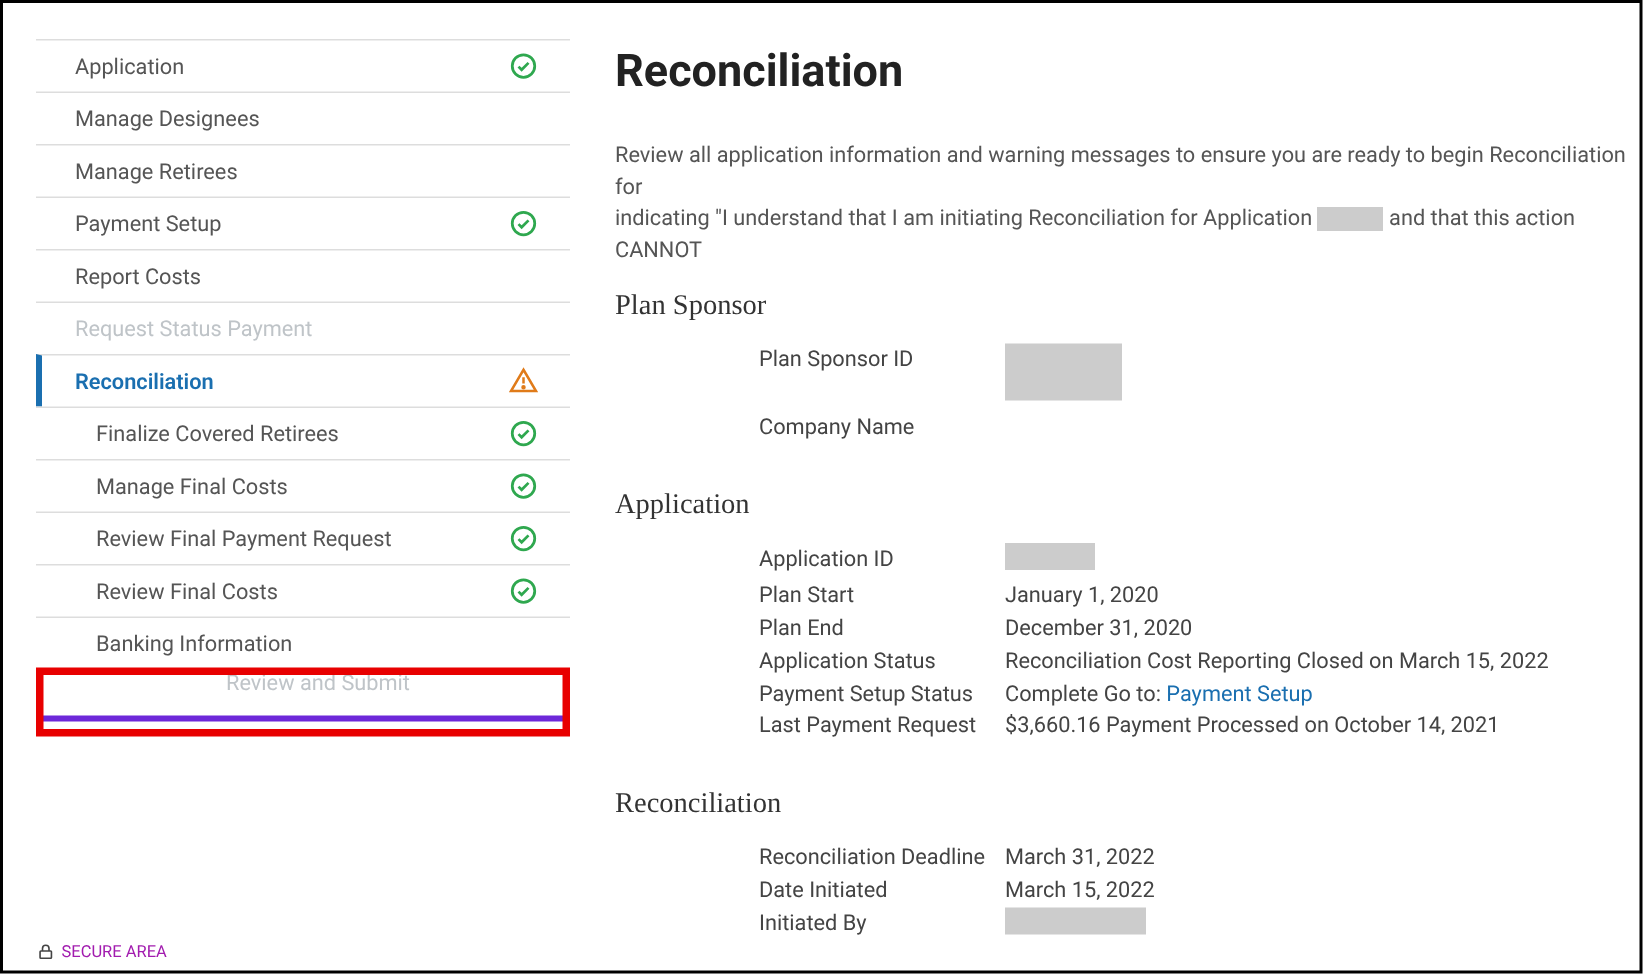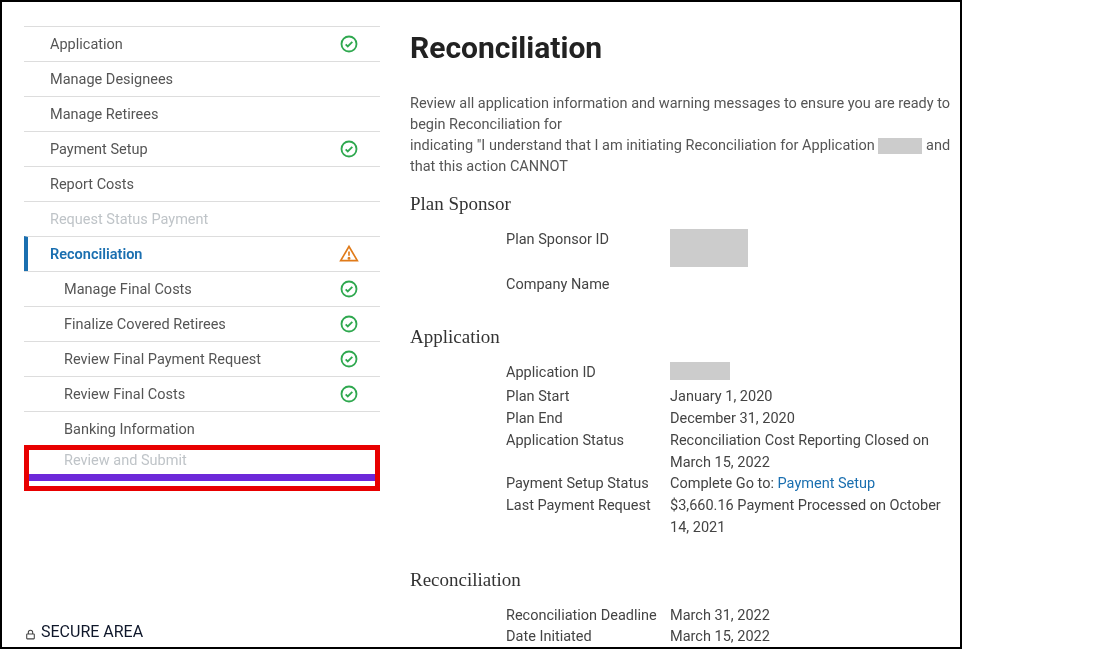--- a/index.html
+++ b/index.html
@@ -1,22 +1,22 @@
 <!DOCTYPE html>
 <html><head>
 <meta charset="utf-8">
 <style>
   * { box-sizing: border-box; }
   html, body { margin:0; padding:0; font-family: -apple-system, "Segoe UI", Roboto, Arial, sans-serif; color:#333; }
-  .frame { width:962px; height:649px; border:2px solid #000; position:relative; overflow:hidden; background:#fff; }
+  .frame { width:1095px; height:649px; border:2px solid #000; position:relative; overflow:hidden; background:#fff; }
   .layout { display:flex; height:100%; }
   .sidebar { width:378px; padding:24px 0 0 22px; }
   .nav { list-style:none; margin:0; padding:0; }
   .nav li { border-top:1px solid #ddd; height:35px; display:flex; align-items:center; justify-content:space-between; padding-right:20px; font-size:14.5px; color:#555; cursor:pointer; }
-  .nav li:last-child { border-bottom:7px solid #6d28d9; }
+  .nav li:last-child { border-bottom:4px solid #6d28d9;flex-direction:column; }
   .nav li .label { padding-left:26px; }
   .nav li.sub .label { padding-left:40px; }
   .nav li.disabled { color:#bfc4c8; cursor:default; }
   .nav li.active { color:#1a6fb0; font-weight:600; border-left:4px solid #1a6fb0; }
   .nav li.active .label { padding-left:22px; }
   .icon-slot { width:22px; height:22px; display:flex; align-items:center; justify-content:center; }
   svg { display:block; }
   .highlight-box { position:absolute; border:5px solid #e80000; left:22px; top:443px; width:356px; height:46px; pointer-events:none; }
 
   .main { flex:1; padding:28px 0 0 30px; overflow:hidden; }
@@ -27,21 +27,21 @@
   .fields { margin:0 0 30px 0; }
   .row { display:flex; font-size:14.5px; color:#444; line-height:1.5; }
   .row .k { width:260px; padding-left:96px; }
   .row .v { flex:1; }
   .mask-box { display:inline-block; background:#ccc; }
   .wide-mask { width:78px; height:38px; }
   .sm-mask  { width:60px; height:18px; }
   .sm-mask2 { width:94px; height:18px; }
   a.link { color:#1a6fb0; text-decoration:none; }
 
-  .secure { position:absolute; left:22px; bottom:6px; font-size:16px; color:#0f172a; display:flex; align-items:flex-end; gap:4px; }
+  .secure { position:absolute; left:22px; bottom:6px; font-size:11px; color:#a21caf; display:flex; align-items:flex-end; gap:4px; }
 </style>
 </head>
 <body>
 
 <div class="frame">
   <div class="layout">
     <nav class="sidebar">
       <ul class="nav" id="nav">
           <li>
             <span class="label">Application</span>
@@ -81,30 +81,30 @@
             <span class="label">Reconciliation</span>
             <span class="icon-slot">
               <svg width="20" height="20" viewBox="0 0 24 24" fill="none" stroke="#e07b1a" stroke-width="2">
                 <path d="M12 3 L22 20 H2 Z"></path>
                 <line x1="12" y1="9" x2="12" y2="14"></line>
                 <circle cx="12" cy="17" r="0.8" fill="#e07b1a"></circle>
               </svg>
             </span>
           </li>
           <li class="sub">
+            <span class="label">Finalize Covered Retirees</span>
+            <span class="icon-slot">
+              <svg width="20" height="20" viewBox="0 0 24 24" fill="none" stroke="#2fa84f" stroke-width="2.2">
+                <circle cx="12" cy="12" r="9"></circle>
+                <path d="M8 12.5l2.5 2.5L16 9.5"></path>
+              </svg>
+            </span>
+          </li>
+          <li class="sub">
             <span class="label">Manage Final Costs</span>
-            <span class="icon-slot">
-              <svg width="20" height="20" viewBox="0 0 24 24" fill="none" stroke="#2fa84f" stroke-width="2.2">
-                <circle cx="12" cy="12" r="9"></circle>
-                <path d="M8 12.5l2.5 2.5L16 9.5"></path>
-              </svg>
-            </span>
-          </li>
-          <li class="sub">
-            <span class="label">Finalize Covered Retirees</span>
             <span class="icon-slot">
               <svg width="20" height="20" viewBox="0 0 24 24" fill="none" stroke="#2fa84f" stroke-width="2.2">
                 <circle cx="12" cy="12" r="9"></circle>
                 <path d="M8 12.5l2.5 2.5L16 9.5"></path>
               </svg>
             </span>
           </li>
           <li class="sub">
             <span class="label">Review Final Payment Request</span>
             <span class="icon-slot">

